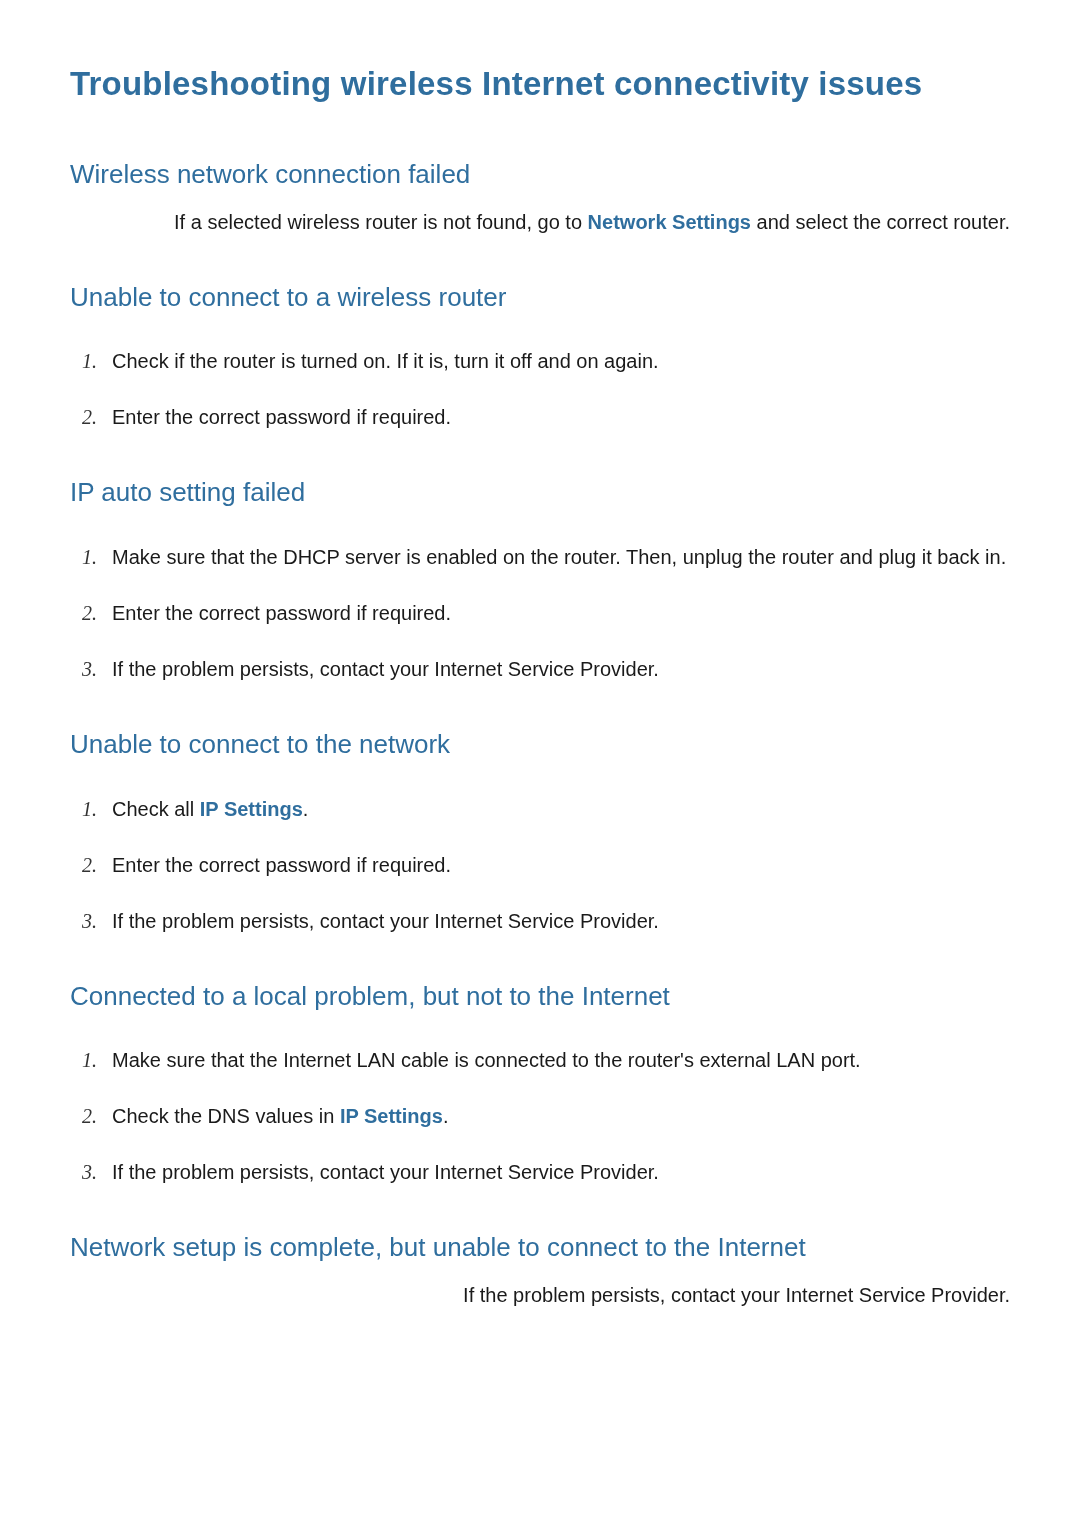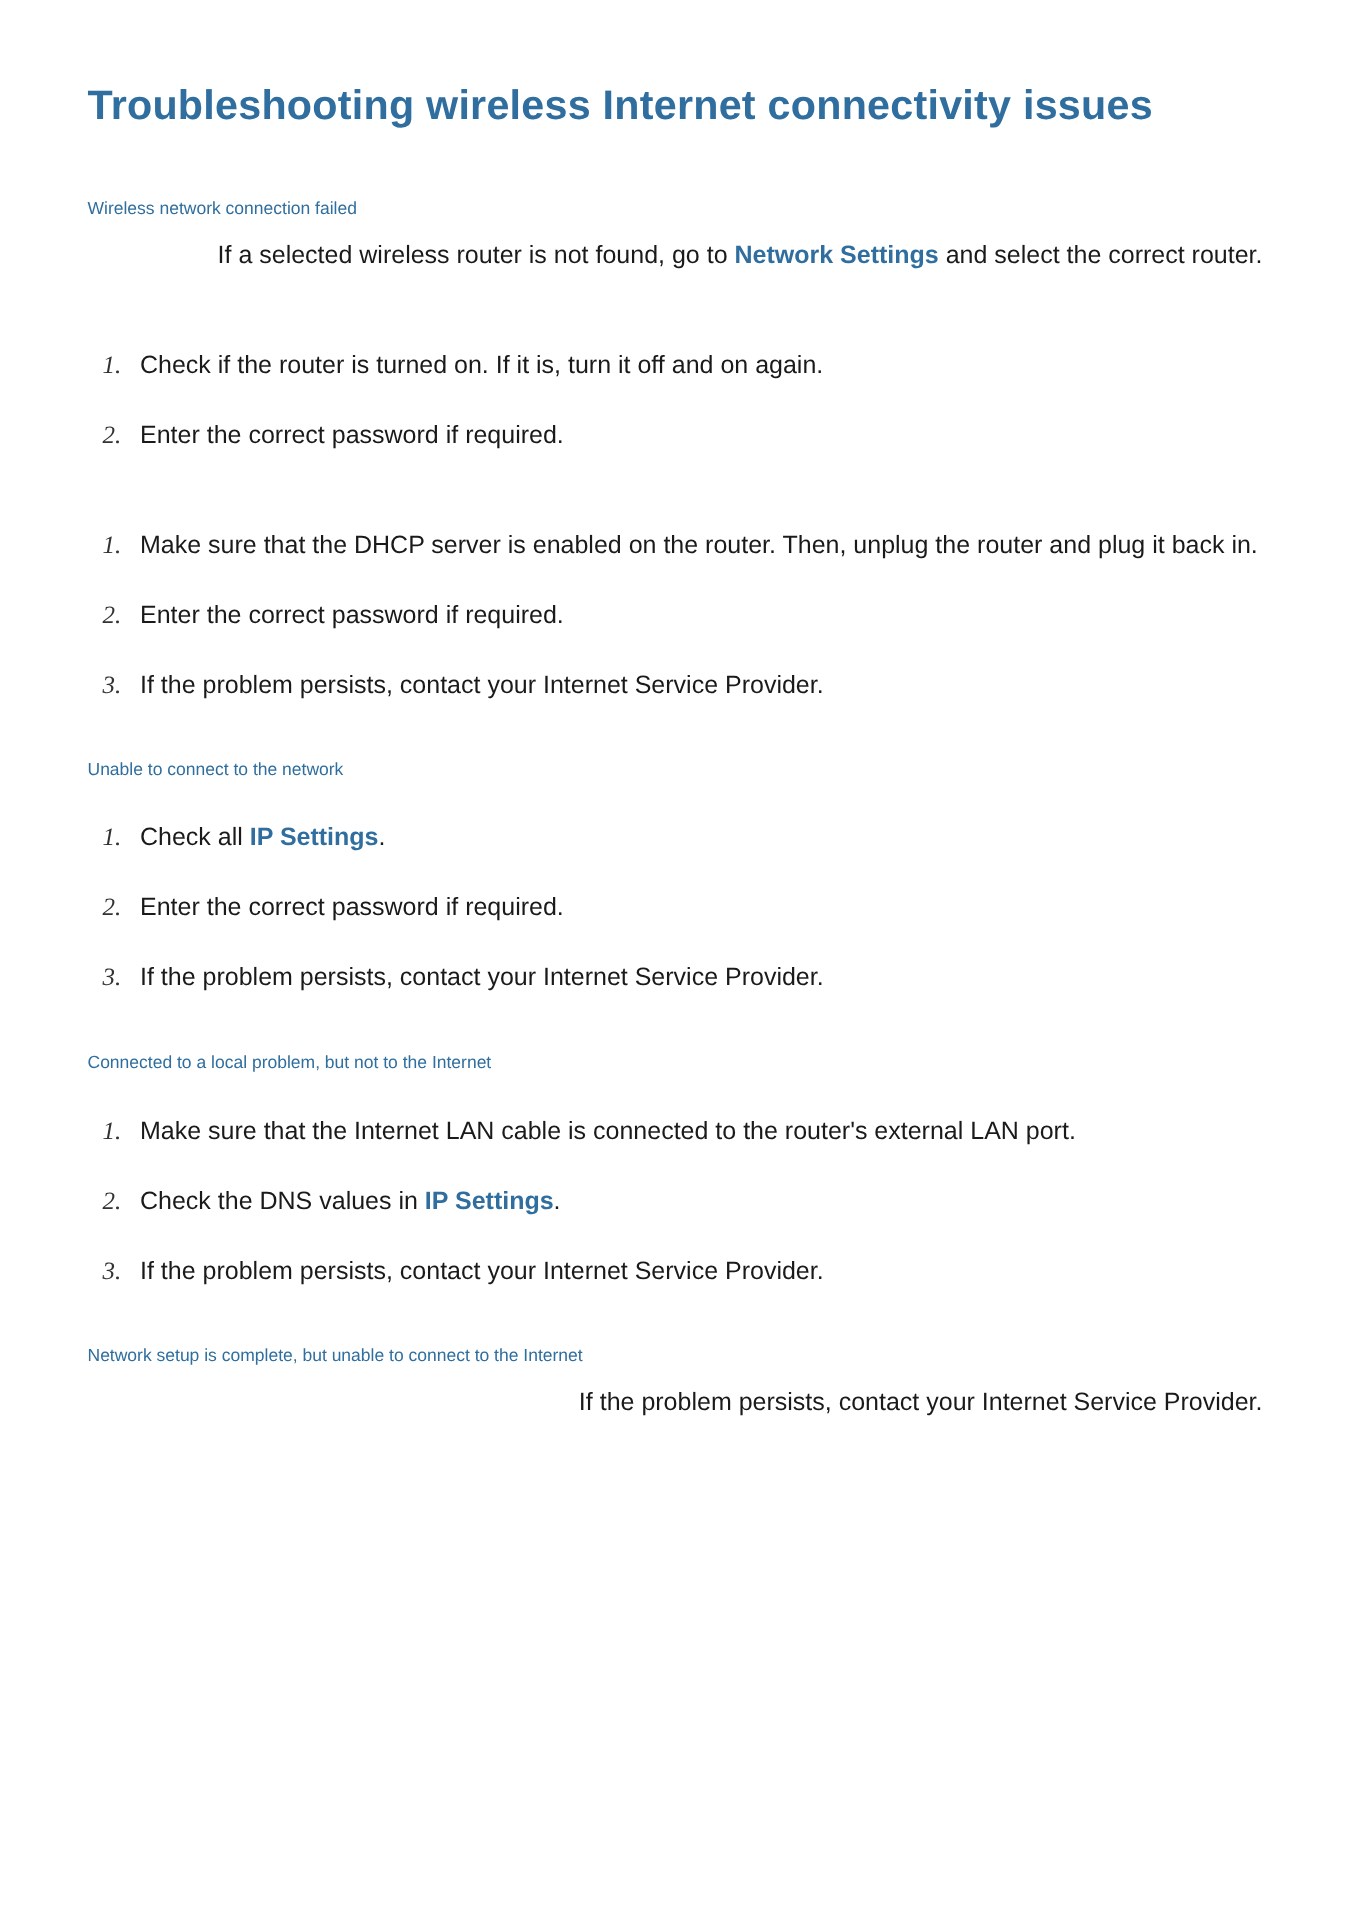--- a/index.html
+++ b/index.html
@@ -18,21 +18,21 @@
   }
   h1.main-title {
     color: #2f6e9e;
     font-size: 33px;
     font-weight: 700;
     margin: 0 0 48px 0;
     letter-spacing: 0.2px;
   }
   h2.section-title {
     color: #2f6e9e;
-    font-size: 14px;
+    font-size: 26px;
     font-weight: 400;
     margin: 40px 0 14px 0;
   }
   p.section-text {
     margin: 0 0 10px 0;
     text-align: right;
   }
   .bold-link {
     color: #2f6e9e;
     font-weight: 700;
@@ -68,33 +68,35 @@
 <h1 class="main-title">Troubleshooting wireless Internet connectivity issues</h1>
 
 <div class="section-block">
   <h2 class="section-title">Wireless network connection failed</h2>
   <p class="section-text">
     <span>If a selected wireless router is not found, go to </span><span class="bold-link">Network Settings</span><span> and select the correct router.</span>
   </p>
 </div>
 
 <div class="section-block">
+  <h2 class="section-title">Unable to connect to a wireless router</h2>
   <ol class="num-list">
     <li>
       <span class="num">1.</span>
       <span class="txt">Check if the router is turned on. If it is, turn it off and on again.</span>
     </li>
     <li>
       <span class="num">2.</span>
       <span class="txt">Enter the correct password if required.</span>
     </li>
   </ol>
 </div>
 
 <div class="section-block">
+  <h2 class="section-title">IP auto setting failed</h2>
   <ol class="num-list">
     <li>
       <span class="num">1.</span>
       <span class="txt">Make sure that the DHCP server is enabled on the router. Then, unplug the router and plug it back in.</span>
     </li>
     <li>
       <span class="num">2.</span>
       <span class="txt">Enter the correct password if required.</span>
     </li>
     <li>

